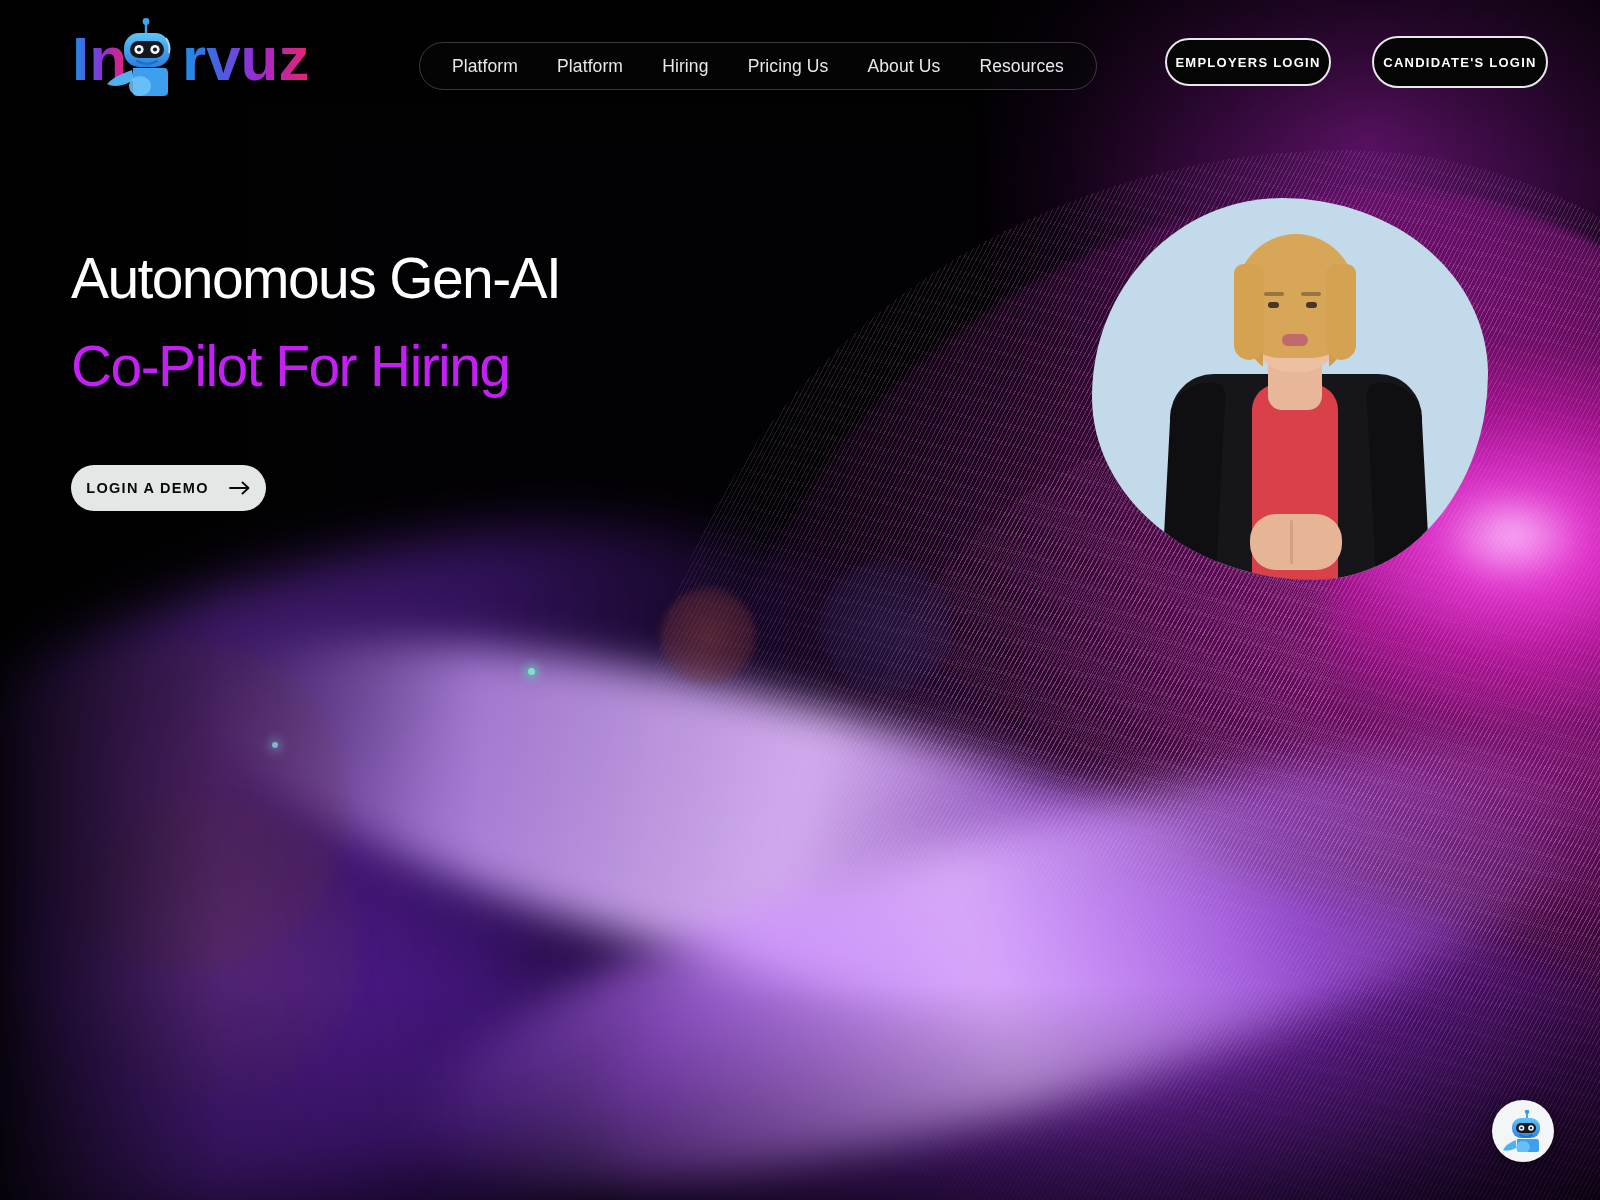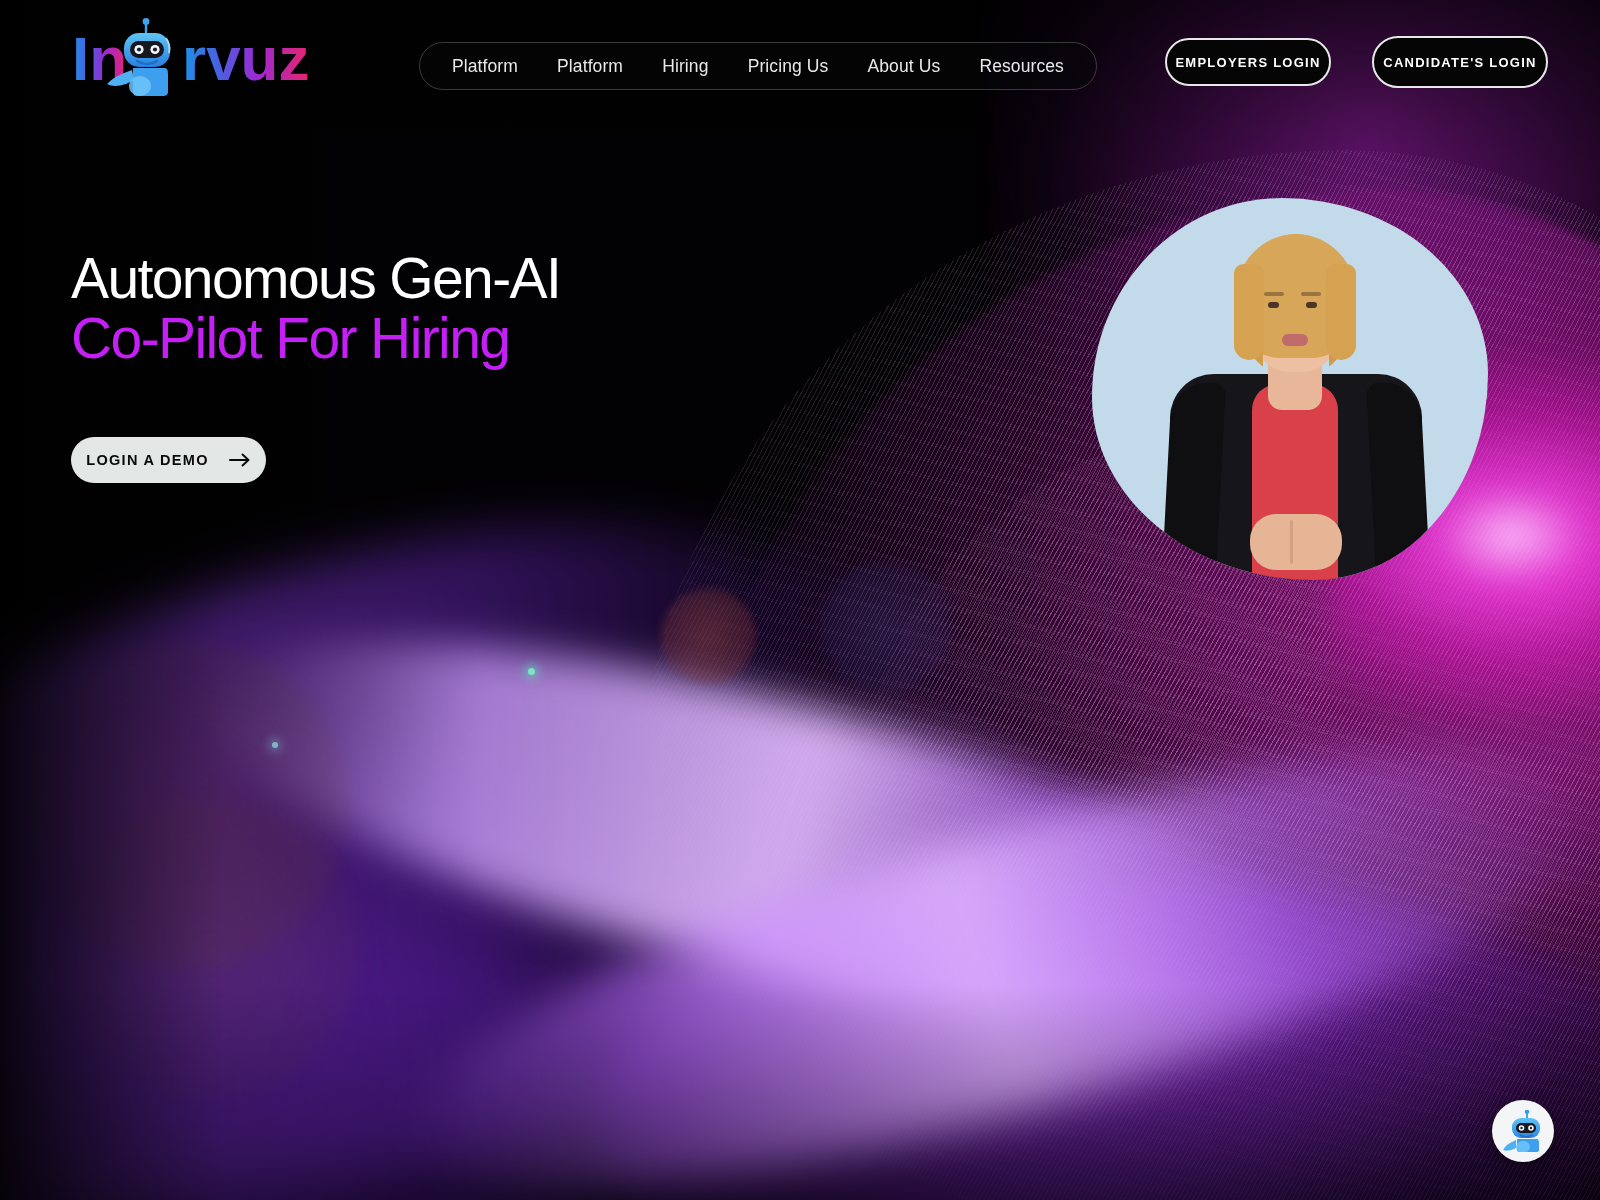--- a/index.html
+++ b/index.html
@@ -291,21 +291,21 @@
 
   
   .hero { position:absolute; left:71px; top:248px; z-index:30; }
   .hero h1 {
     font-size:57px;
     line-height:1.06;
     font-weight:normal;
     letter-spacing:-1.6px;
   }
   .hero .line1 { color:#ffffff; display:block; }
-  .hero .line2 { color:#c41ff5; display:block; }
+  .hero .line2 { color:#c41ff5; display:block;margin-top:28px; }
 
   .hero p.sub {
     margin-top:56px;
     color:#d8d8dc;
     font-size:21.5px;
     line-height:1.32;
     max-width:570px;
     letter-spacing:-0.1px;
   }
 

